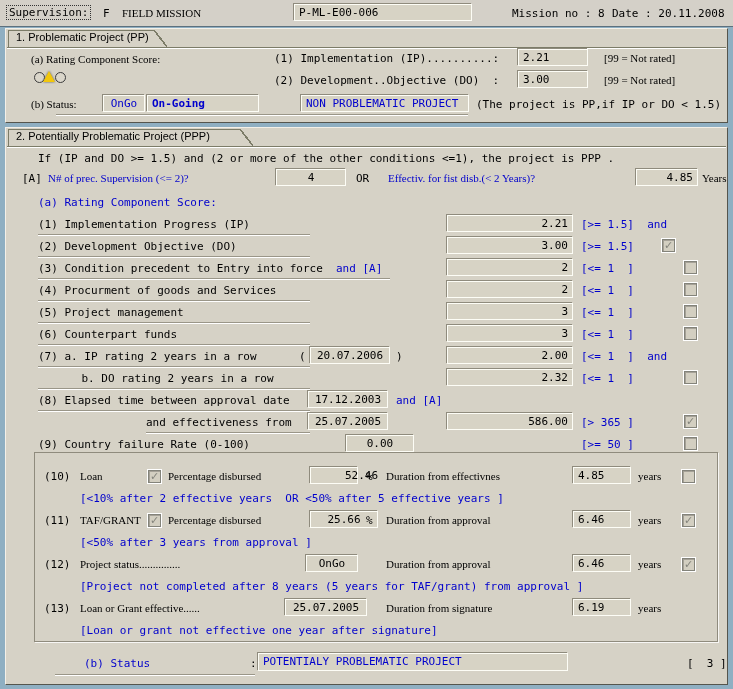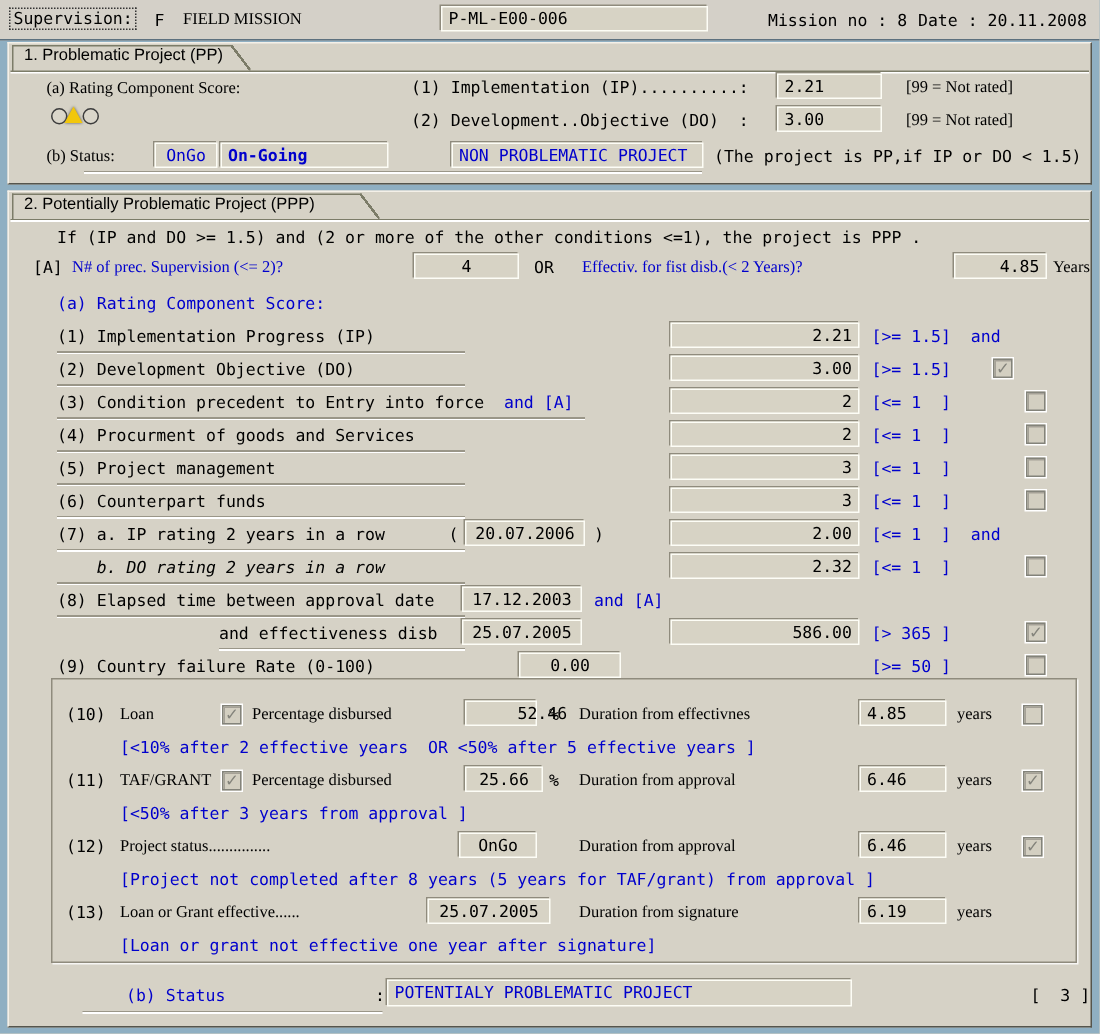--- a/index.html
+++ b/index.html
@@ -132,32 +132,32 @@
 <div class="etch" style="left:38px;top:344px;width:272px;"></div>
 
 <span class="abs mono" style="left:38px;top:350px;">(7) a. IP rating 2 years in a row</span>
 <span class="abs mono" style="left:299px;top:350px;">(</span>
 <span class="fld center" style="left:310px;top:347px;width:80px;">20.07.2006</span>
 <span class="abs mono" style="left:396px;top:350px;">)</span>
 <span class="fld right" style="left:447px;top:347px;width:126px;">2.00</span>
 <span class="abs mono blue" style="left:581px;top:350px;">[&lt;= 1  ]  and</span>
 <div class="etch" style="left:38px;top:366px;width:272px;"></div>
 
-<span class="abs mono" style="left:38px;top:372px;font-style:italic;">    b. DO rating 2 years in a row</span>
+<span class="abs mono" style="left:55px;top:372px;">    b. DO rating 2 years in a row</span>
 <span class="fld right" style="left:447px;top:369px;width:126px;">2.32</span>
 <span class="abs mono blue" style="left:581px;top:372px;">[&lt;= 1  ]</span>
 <span class="cb" style="left:684px;top:371px;"></span>
 <div class="etch" style="left:38px;top:388px;width:272px;"></div>
 
 <span class="abs mono" style="left:38px;top:394px;">(8) Elapsed time between approval date</span>
 <span class="fld center" style="left:308px;top:391px;width:80px;">17.12.2003</span>
 <span class="abs mono blue" style="left:396px;top:394px;">and [A]</span>
 <div class="etch" style="left:38px;top:410px;width:272px;"></div>
 
-<span class="abs mono" style="left:146px;top:416px;">and effectiveness disb</span>
+<span class="abs mono" style="left:146px;top:416px;">and effectiveness from</span>
 <span class="fld center" style="left:308px;top:413px;width:80px;">25.07.2005</span>
 <span class="fld right" style="left:447px;top:413px;width:126px;">586.00</span>
 <span class="abs mono blue" style="left:581px;top:416px;">[&gt; 365 ]</span>
 <span class="cb on" style="left:684px;top:415px;"></span>
 <div class="etch" style="left:146px;top:432px;width:164px;"></div>
 
 <span class="abs mono" style="left:38px;top:438px;">(9) Country failure Rate (0-100)</span>
 <span class="fld center" style="left:346px;top:435px;width:68px;">0.00</span>
 <span class="abs mono blue" style="left:581px;top:438px;">[&gt;= 50 ]</span>
 <span class="cb" style="left:684px;top:437px;"></span>
@@ -173,21 +173,21 @@
 <span class="abs sans" style="left:386px;top:470px;">Duration from effectivnes</span>
 <span class="fld left" style="left:573px;top:467px;width:58px;">4.85</span>
 <span class="abs sans" style="left:638px;top:470px;">years</span>
 <span class="cb" style="left:682px;top:470px;"></span>
 <span class="abs mono blue" style="left:80px;top:492px;">[&lt;10% after 2 effective years  OR &lt;50% after 5 effective years ]</span>
 
 <span class="abs mono" style="left:44px;top:514px;">(11)</span>
 <span class="abs sans" style="left:80px;top:514px;">TAF/GRANT</span>
 <span class="cb on" style="left:148px;top:514px;"></span>
 <span class="abs sans" style="left:168px;top:514px;">Percentage disbursed</span>
-<span class="fld center" style="left:310px;top:511px;width:52px;">25.66</span>
+<span class="fld center" style="left:310px;top:511px;width:68px;">25.66</span>
 <span class="abs mono" style="left:366px;top:514px;">%</span>
 <span class="abs sans" style="left:386px;top:514px;">Duration from approval</span>
 <span class="fld left" style="left:573px;top:511px;width:58px;">6.46</span>
 <span class="abs sans" style="left:638px;top:514px;">years</span>
 <span class="cb on" style="left:682px;top:514px;"></span>
 <span class="abs mono blue" style="left:80px;top:536px;">[&lt;50% after 3 years from approval ]</span>
 
 <span class="abs mono" style="left:44px;top:558px;">(12)</span>
 <span class="abs sans" style="left:80px;top:558px;">Project status...............</span>
 <span class="fld center" style="left:306px;top:555px;width:52px;">OnGo</span>

